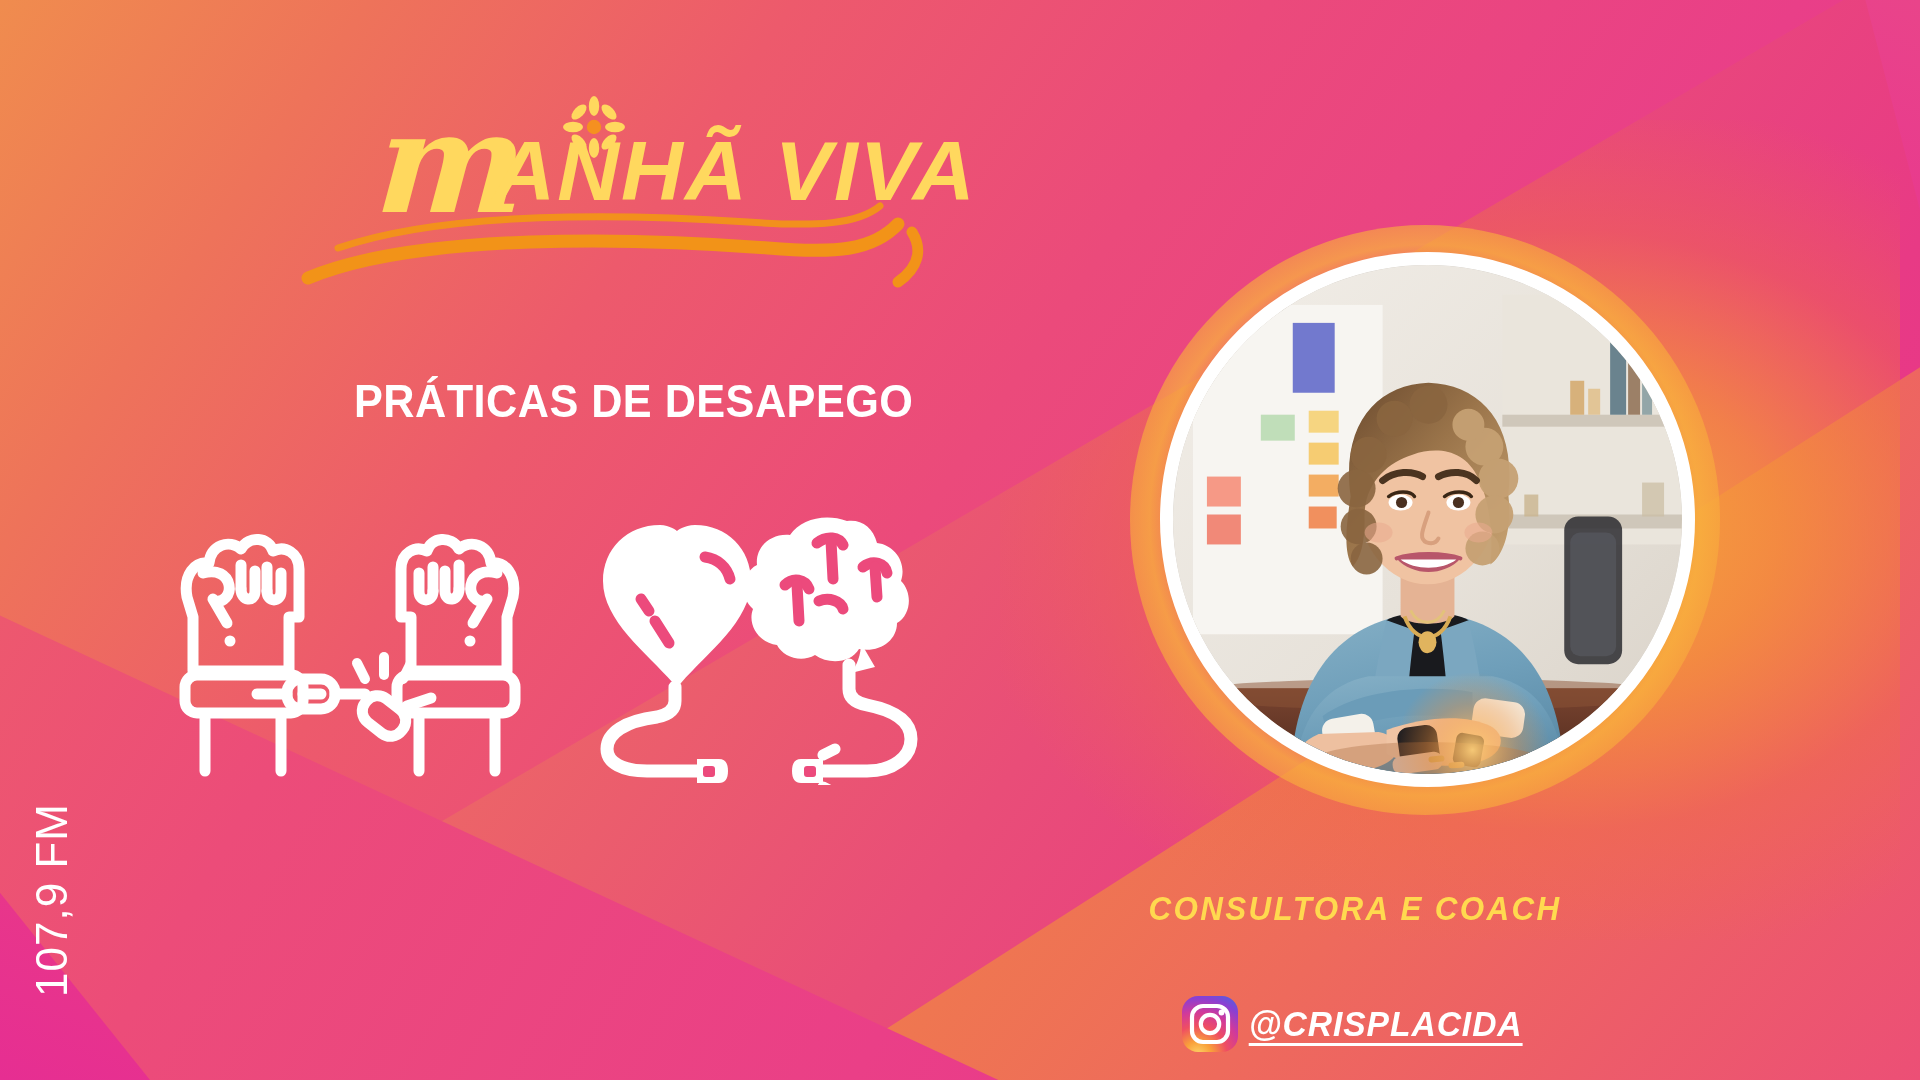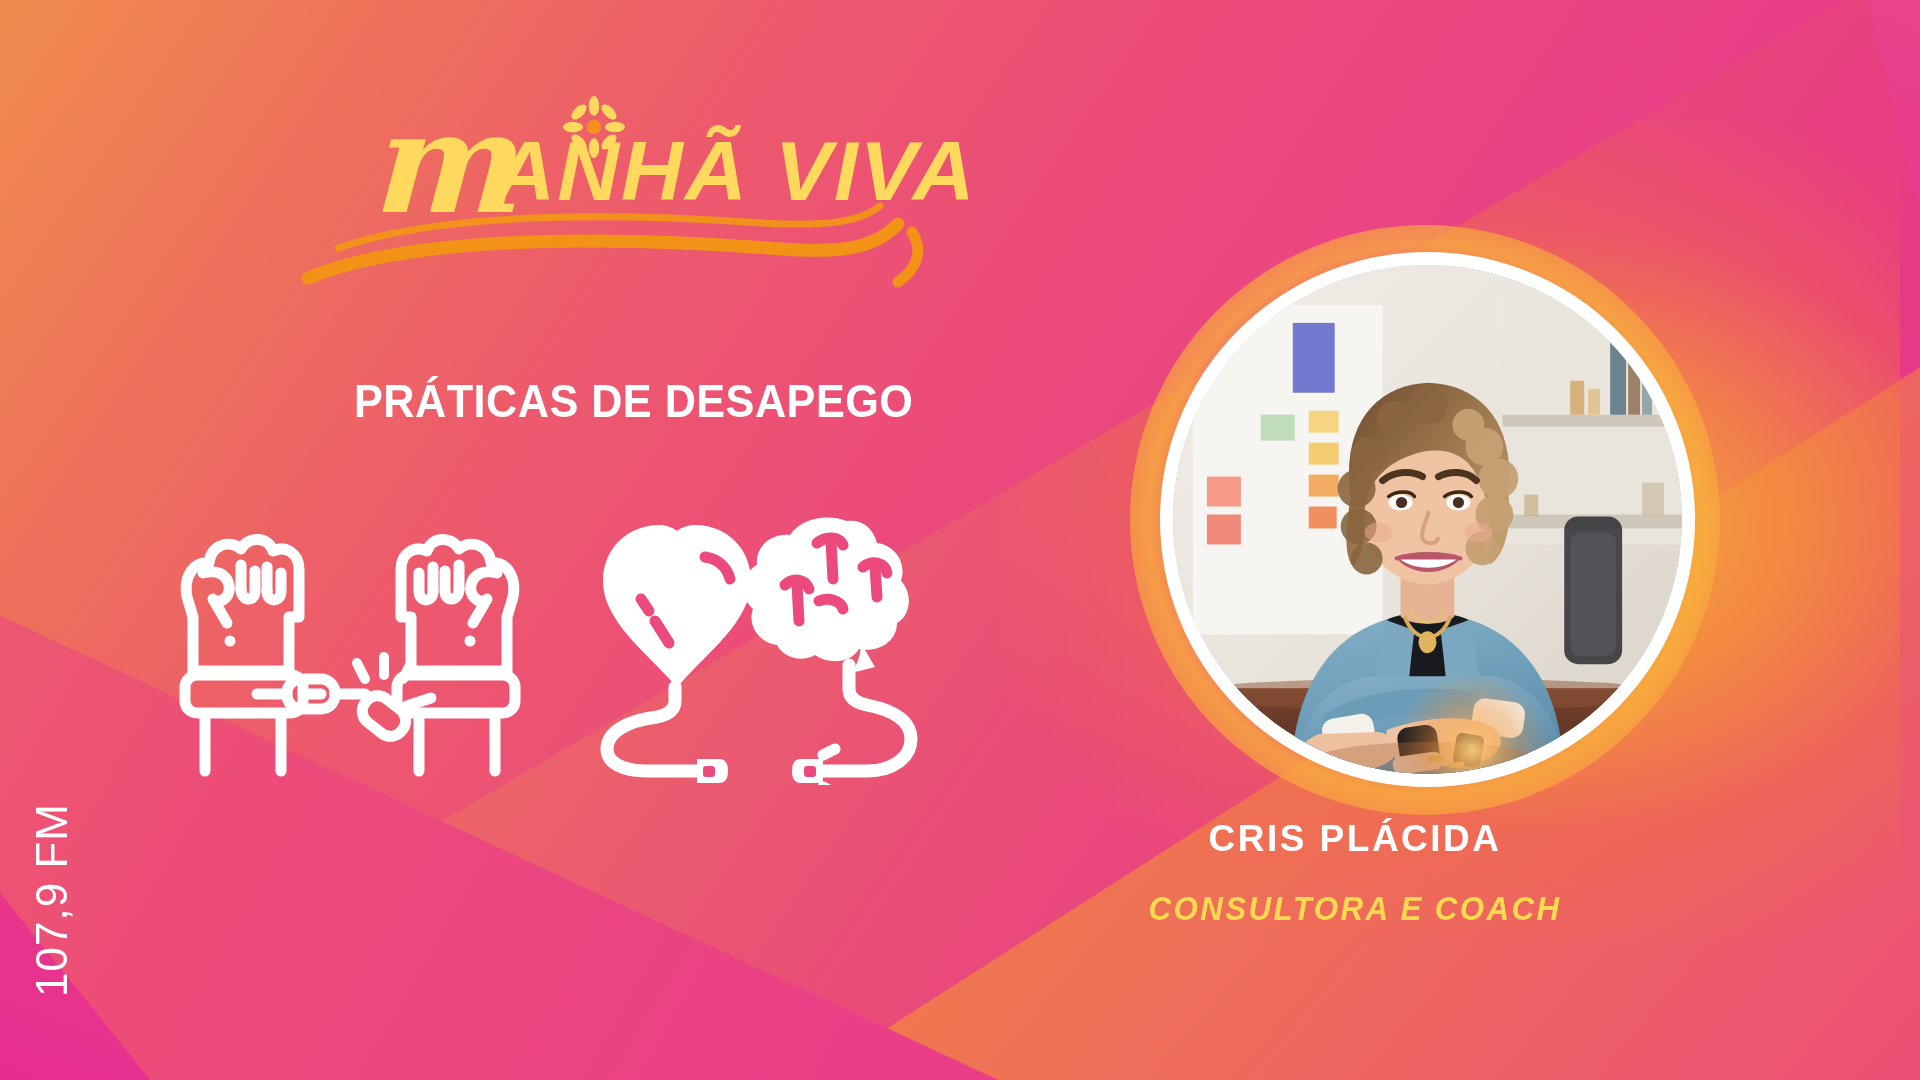--- a/index.html
+++ b/index.html
@@ -498,17 +498,35 @@
           <rect x="276" y="498" width="16" height="6" rx="3" transform="rotate(-4 284 501)"></rect>
         </g>
 
         <ellipse cx="255" cy="500" rx="120" ry="22" fill="#a5663c" opacity=".35"></ellipse>
 
         <circle cx="300" cy="486" r="78" fill="url(#flareG)"></circle>
       </svg>
     </div>
   </div>
 
-  <div class="guest-name">CRIS PLÁCIDA</div>
   <div class="guest-role">CONSULTORA E COACH</div>
 
+  <div class="social-row">
+    <svg class="ig-badge" viewBox="0 0 58 58">
+      <defs>
+        <radialGradient id="igG" cx="28%" cy="106%" r="125%">
+          <stop offset="0%" stop-color="#fdd76a"></stop>
+          <stop offset="20%" stop-color="#f9a03a"></stop>
+          <stop offset="42%" stop-color="#ef4e62"></stop>
+          <stop offset="62%" stop-color="#d13a9a"></stop>
+          <stop offset="82%" stop-color="#8b3fd2"></stop>
+          <stop offset="100%" stop-color="#4b64e0"></stop>
+        </radialGradient>
+      </defs>
+      <rect x="1" y="1" width="56" height="56" rx="16" fill="url(#igG)"></rect>
+      <rect x="11" y="11" width="36" height="36" rx="11" fill="none" stroke="#ffffff" stroke-width="4.2"></rect>
+      <circle cx="29" cy="29" r="9.2" fill="none" stroke="#ffffff" stroke-width="4.2"></circle>
+      <circle cx="40.5" cy="17.5" r="2.9" fill="#ffffff"></circle>
+    </svg>
+    <span class="ig-handle">@CRISPLACIDA</span>
+  </div>
 
 </div>
 
 </body></html>

